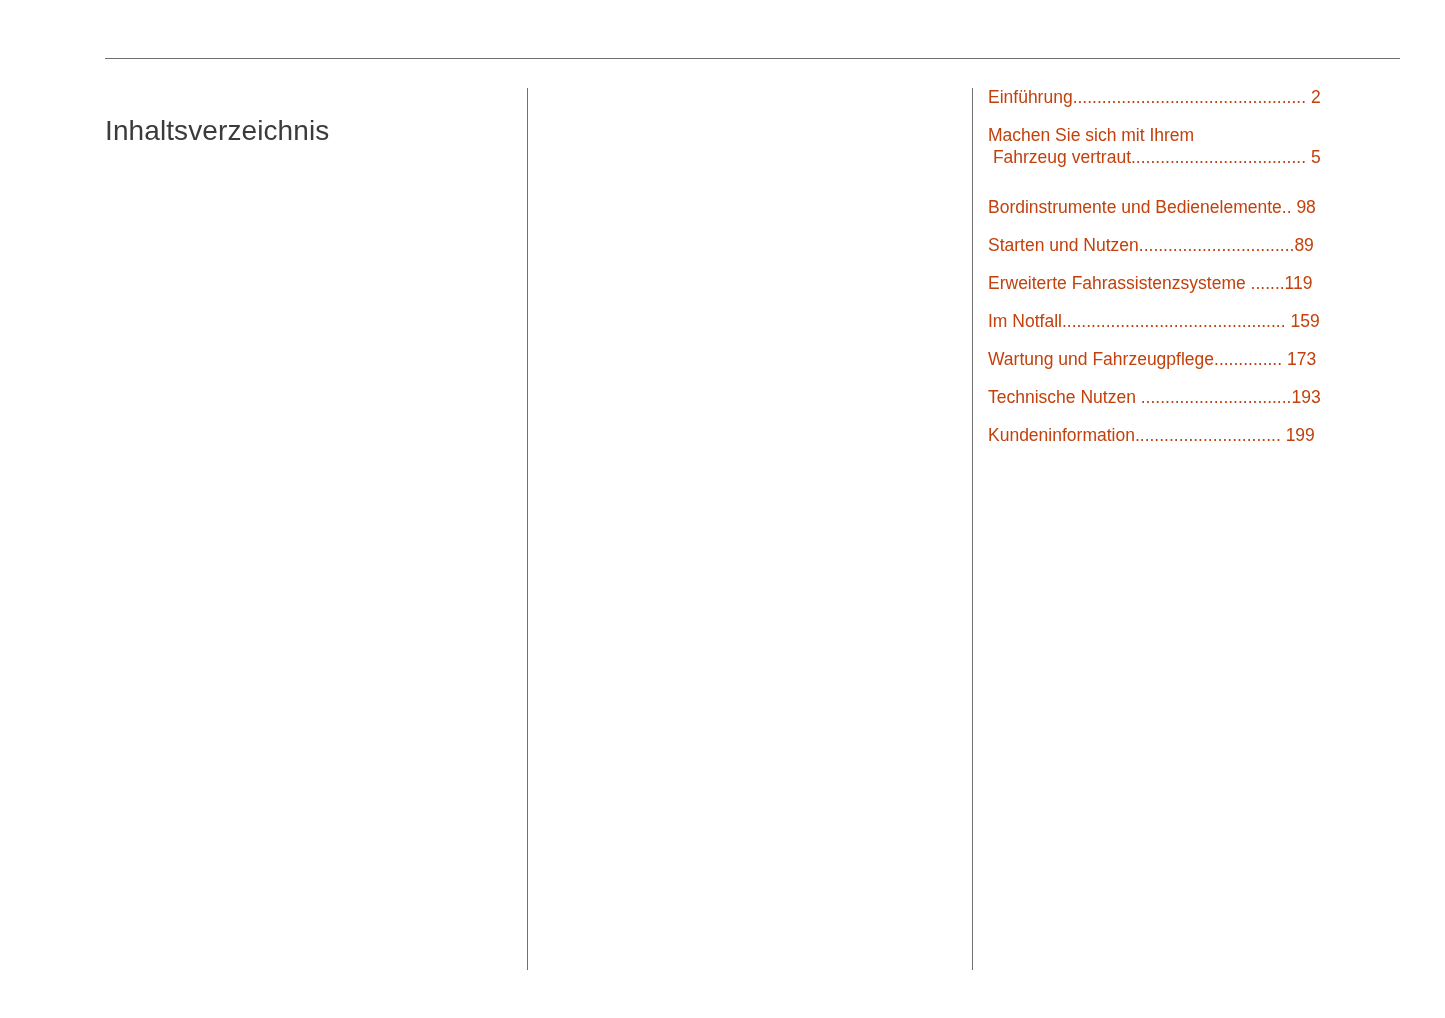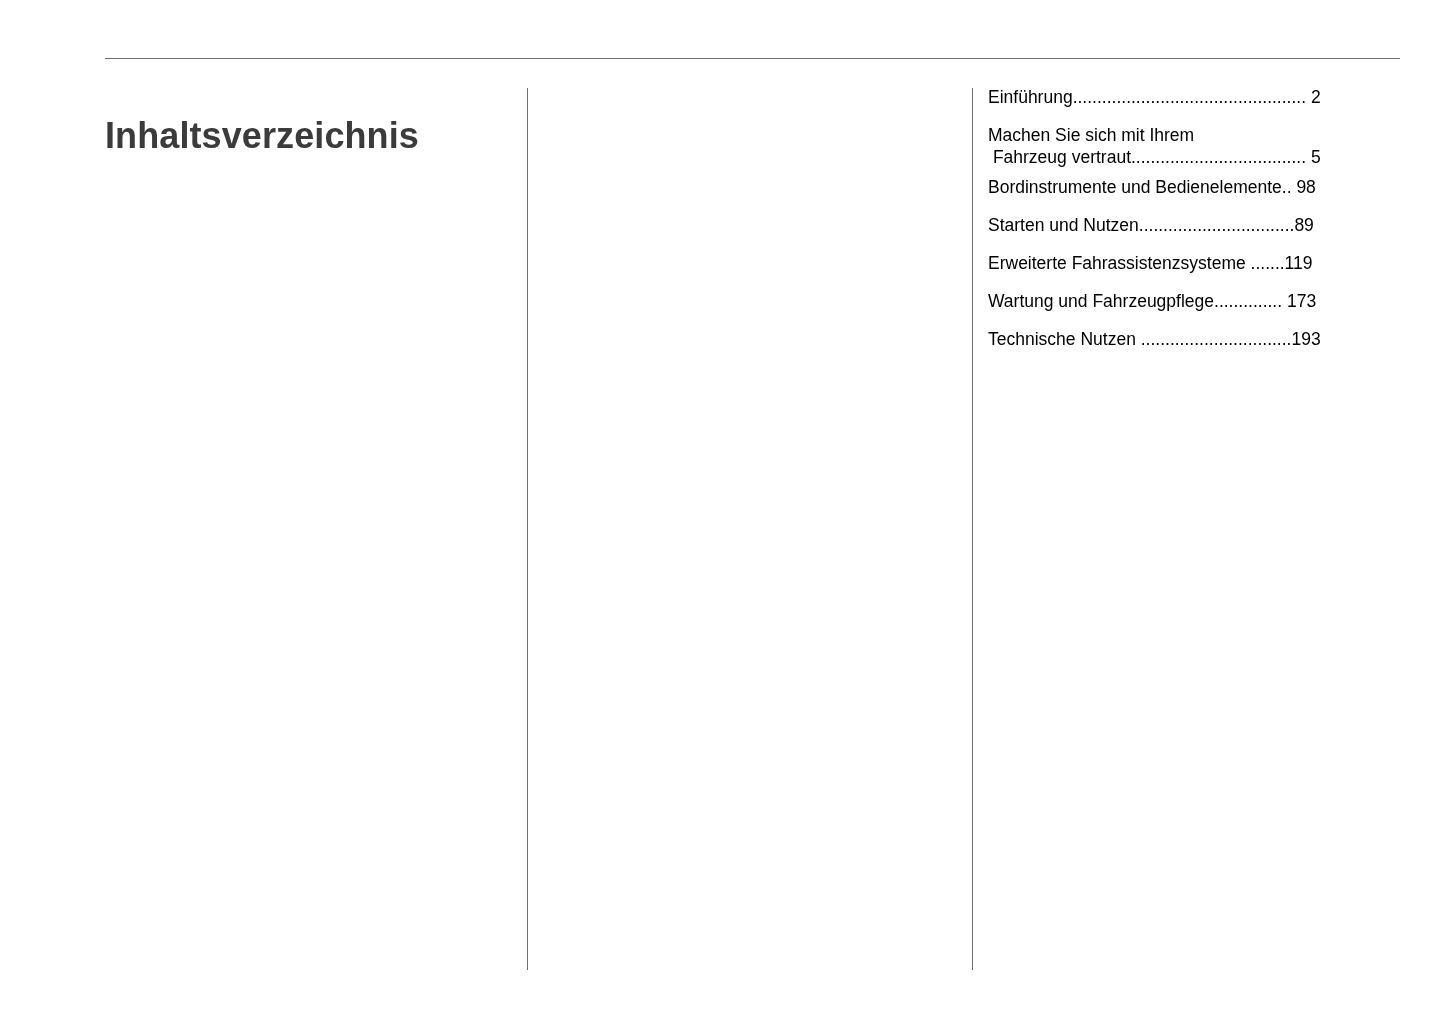--- a/index.html
+++ b/index.html
@@ -44,23 +44,23 @@
     top: 88px;
     width: 1px;
     height: 882px;
     background: #6f6f6f;
   }
   
   .page-title {
     position: absolute;
     left: 105px;
     top: 92px;
-    font-size: 36px;
+    font-size: 28px;
     line-height: 40px;
-    font-weight: 700;
+    font-weight: 400;
     color: #3b3b3b;
     letter-spacing: 0.1px;
     white-space: nowrap;
   }
   
   .middle-col {
     position: absolute;
     left: 540px;
     top: 88px;
     width: 420px;
@@ -70,27 +70,27 @@
   .toc {
     position: absolute;
     left: 988px;
     top: 86px;
     width: 412px;
   }
   .toc-entry {
     display: block;
     font-size: 17.5px;
     line-height: 22px;
-    color: #000000;
+    color: #c2410c;
     margin-bottom: 16px;
     white-space: pre-wrap;
     word-break: normal;
   }
   .toc-entry.two-line {
-    margin-bottom: 8px;
+    margin-bottom: 28px;
   }
 </style>
 </head>
 <body>
 
 <div class="page">
 
   <div class="top-rule"></div>
 
   <h1 class="page-title">Inhaltsverzeichnis</h1>
@@ -99,17 +99,19 @@
   <div class="middle-col"></div>
   <div class="vrule-2"></div>
 
   <div class="toc">
     <span class="toc-entry">Einführung................................................ 2</span>
     <span class="toc-entry two-line">Machen Sie sich mit Ihrem
  Fahrzeug vertraut.................................... 5</span>
     <span class="toc-entry">Bordinstrumente und Bedienelemente.. 98</span>
     <span class="toc-entry">Starten und Nutzen................................89</span>
     <span class="toc-entry">Erweiterte Fahrassistenzsysteme .......119</span>
+    <span class="toc-entry">Im Notfall.............................................. 159</span>
     <span class="toc-entry">Wartung und Fahrzeugpflege.............. 173</span>
     <span class="toc-entry">Technische Nutzen ...............................193</span>
+    <span class="toc-entry">Kundeninformation.............................. 199</span>
   </div>
 
 </div>
 
 </body></html>

